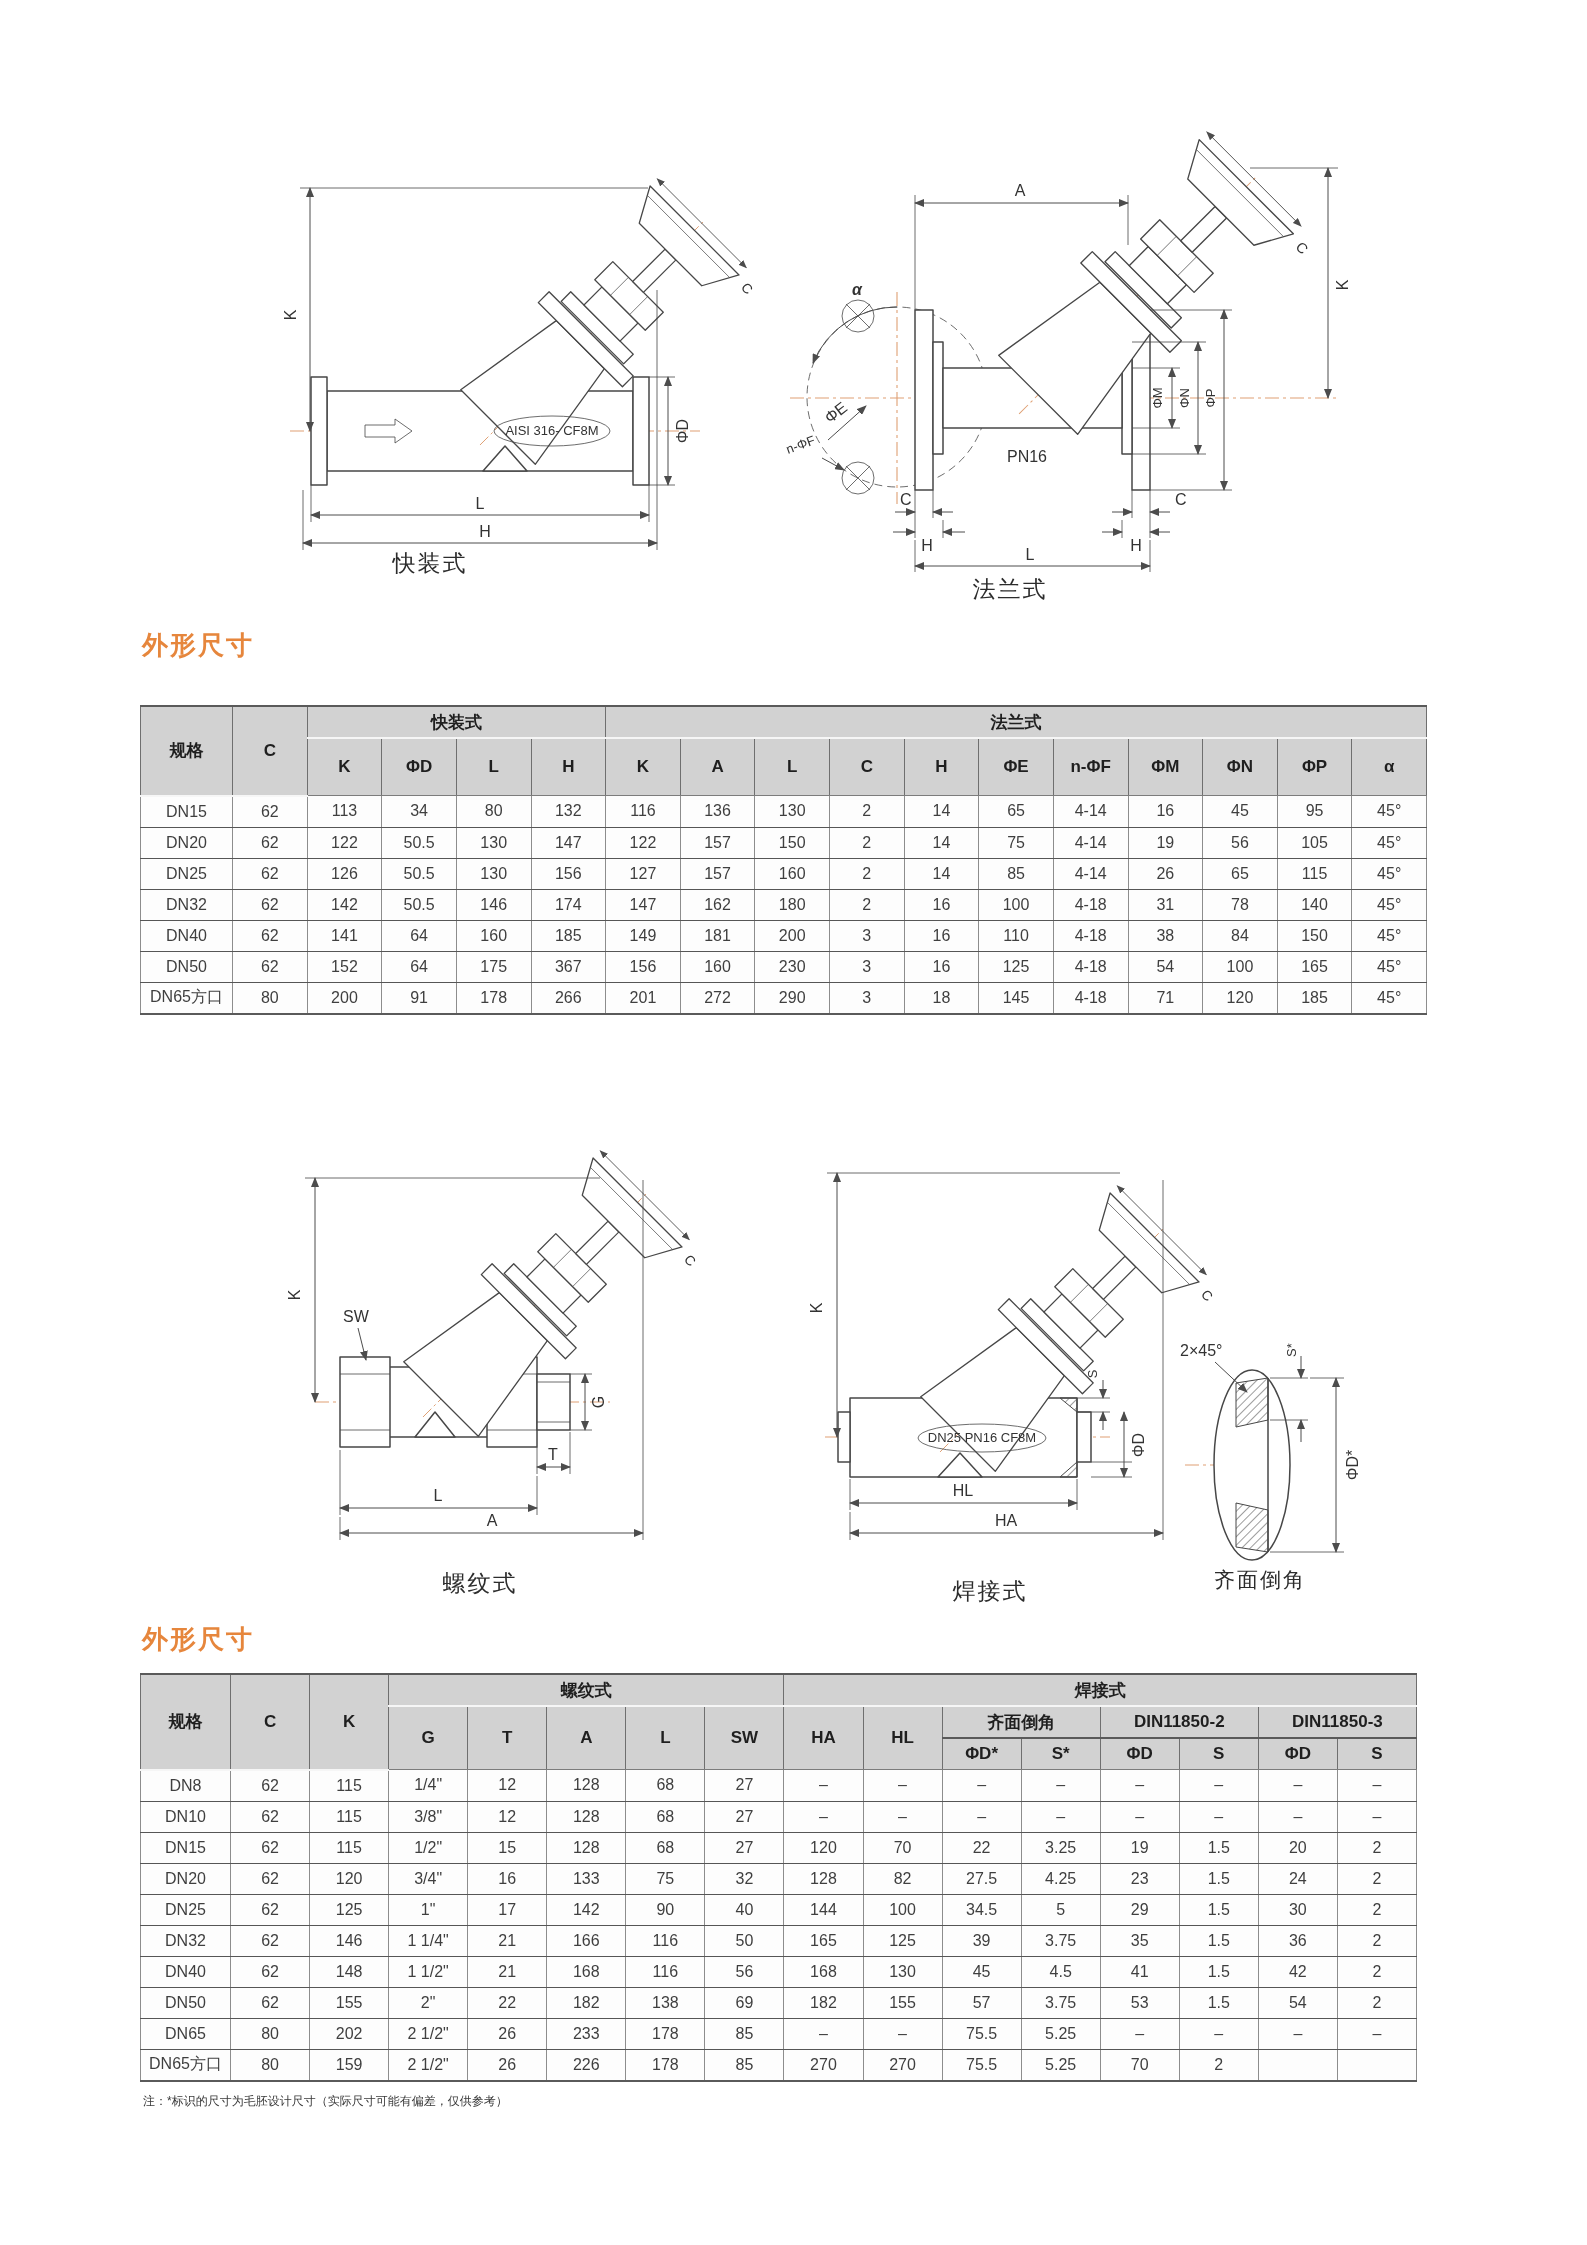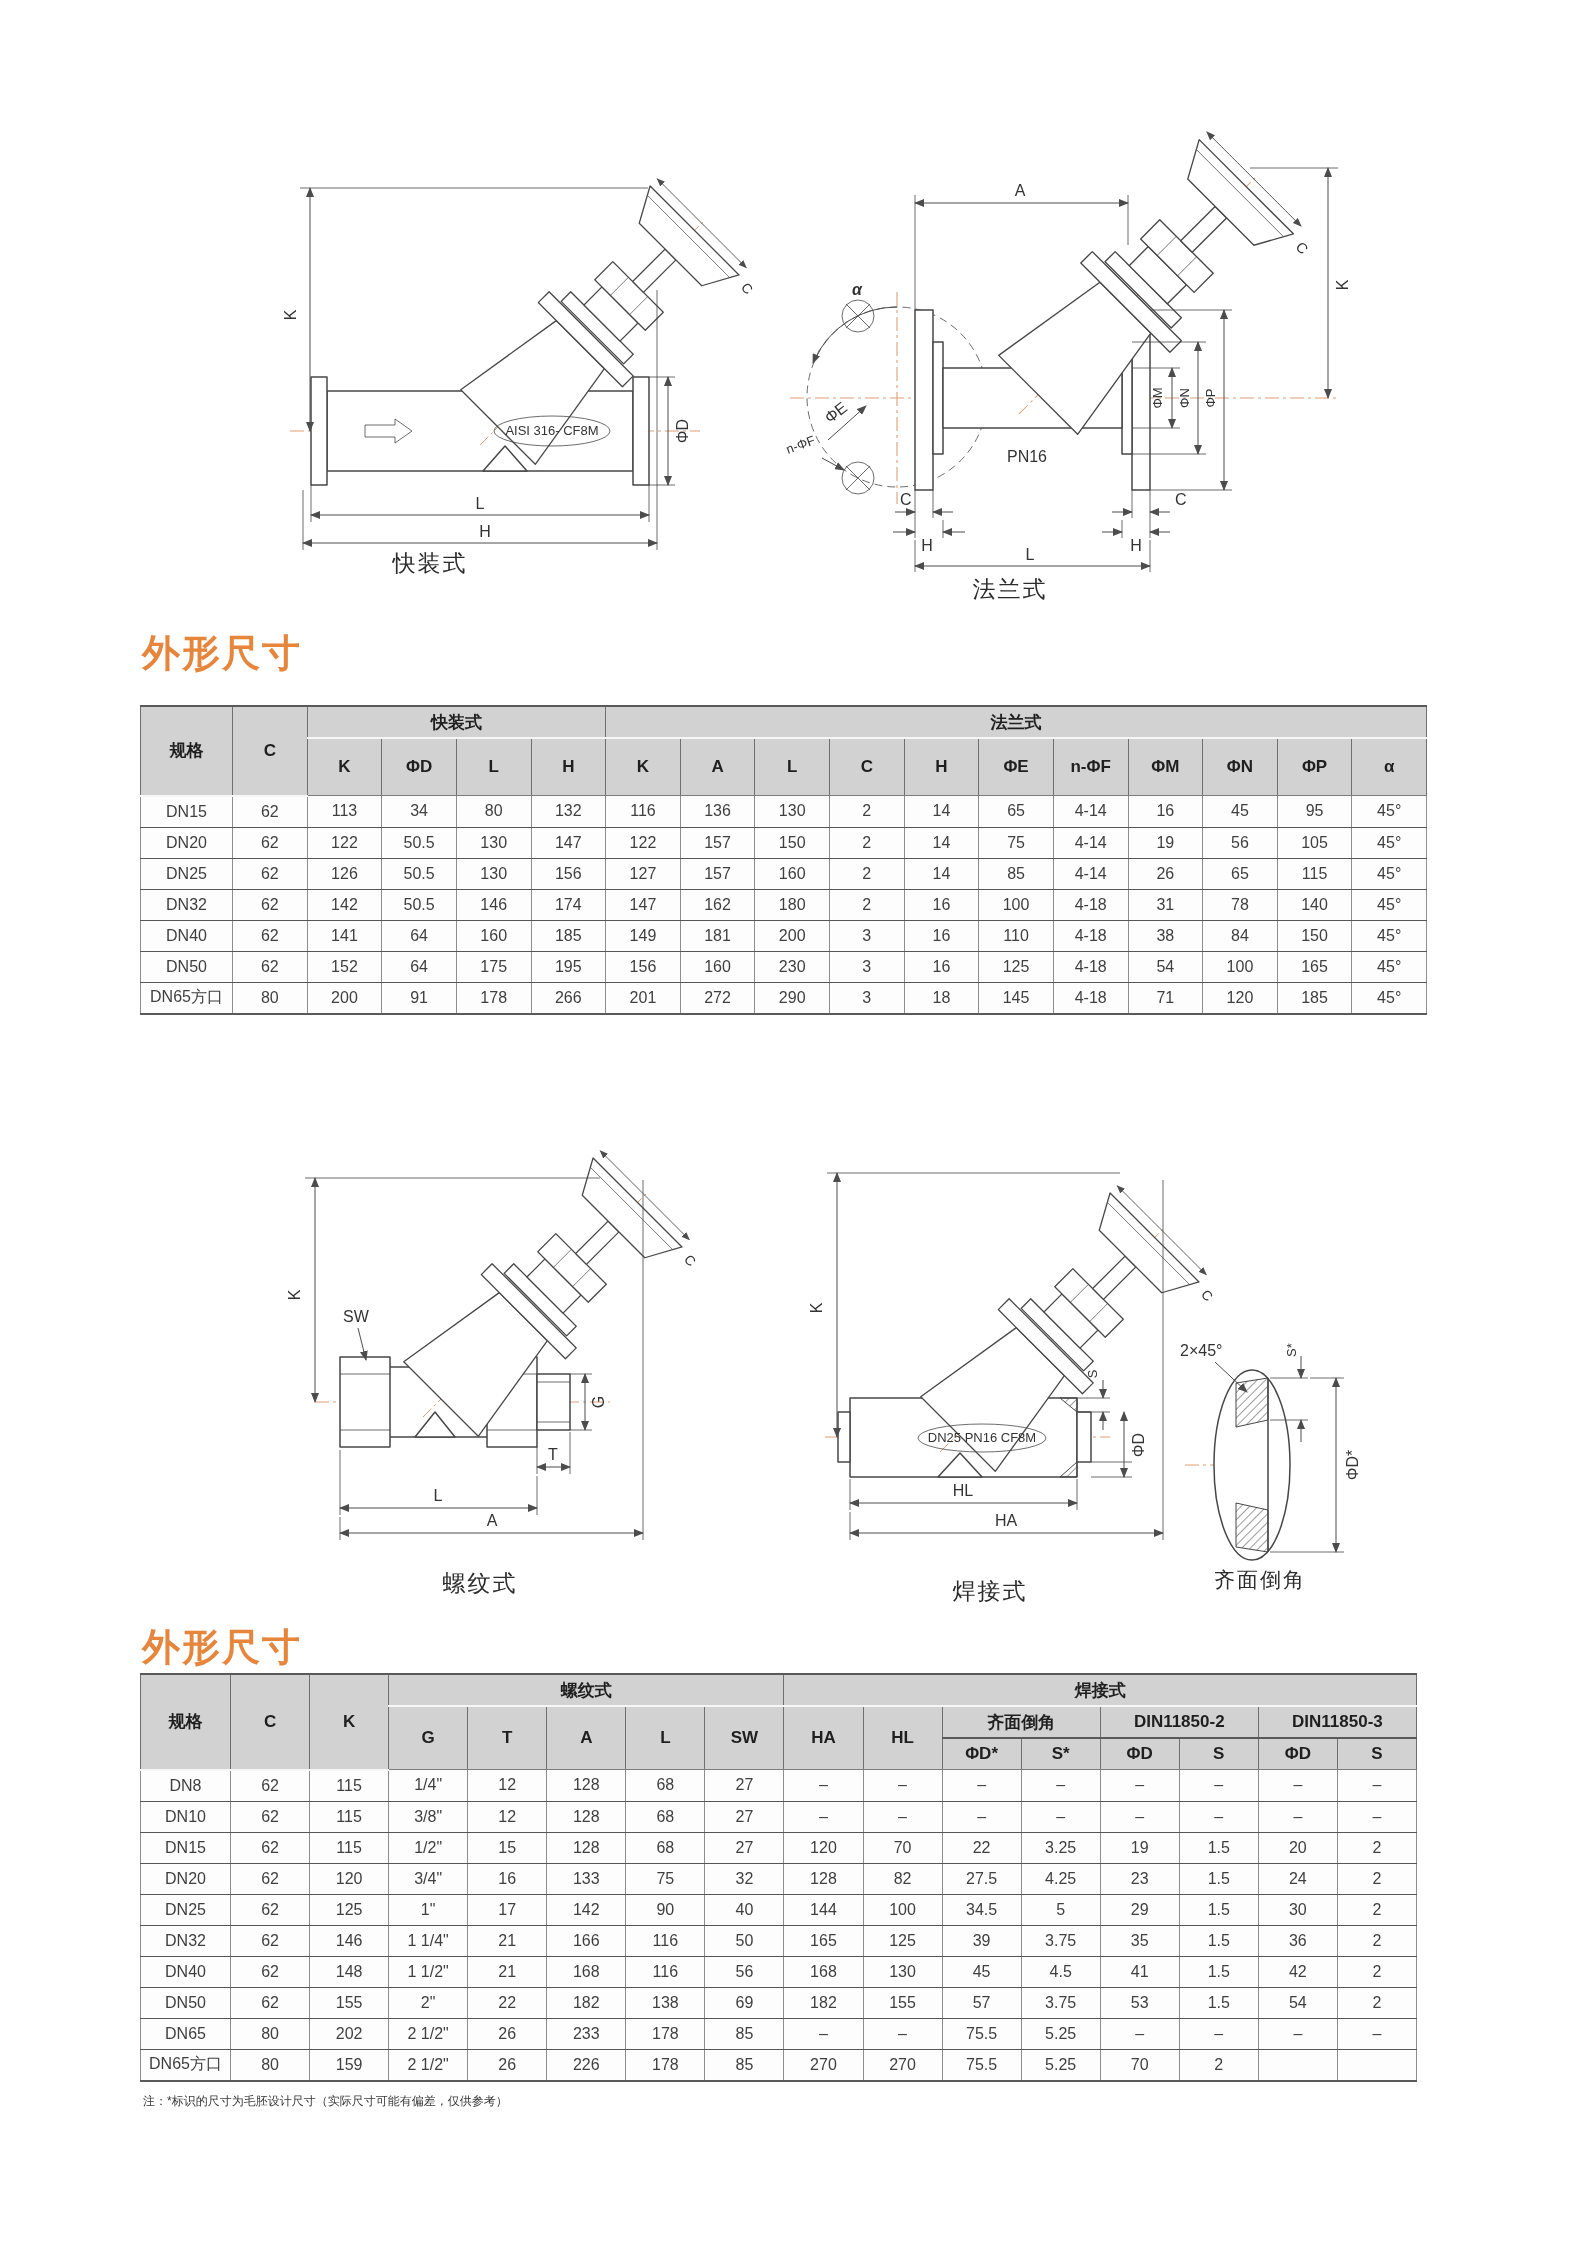--- a/index.html
+++ b/index.html
@@ -1,17 +1,17 @@
 <!DOCTYPE html>
 <html><head>
 <meta charset="utf-8">
 <style>
   html,body{margin:0;padding:0;background:#ffffff;font-family:"Liberation Sans","DejaVu Sans",sans-serif;}
   #page{position:relative;width:1587px;height:2245px;background:#fff;overflow:hidden;}
-  .heading{position:absolute;font-size:38px;font-weight:bold;color:#e6863c;letter-spacing:2px;}
+  .heading{position:absolute;font-size:26px;font-weight:bold;color:#e6863c;letter-spacing:2px;}
   .caption{position:absolute;font-size:23px;color:#2c2c2c;text-align:center;letter-spacing:2px;}
   .note{position:absolute;font-size:12px;color:#3a3a3a;}
   table.dims{position:absolute;border-collapse:collapse;table-layout:fixed;background:#fdfdfd;}
   table.dims th,table.dims td{border:1px solid #7c7c7c;text-align:center;vertical-align:middle;
     font-size:16px;color:#3f3f3f;padding:0;overflow:hidden;white-space:nowrap;}
   table.dims th{background:#d2d2d2;color:#1f1f1f;font-weight:bold;font-size:17px;
     border-top:2px solid #5a5a5a;}
   table.dims tr.grp th{height:30px;border-bottom:2px solid #f6f6f6;}
   table.dims th{border-left-color:#6f6f6f;border-right-color:#6f6f6f;}
   table.dims td{height:30px;border-top:1px solid #565656;border-bottom:1px solid #565656;
@@ -317,21 +317,21 @@
           <td>84</td>
           <td>150</td>
           <td>45°</td>
         </tr>
         <tr>
           <td>DN50</td>
           <td>62</td>
           <td>152</td>
           <td>64</td>
           <td>175</td>
-          <td>195</td>
+          <td>367</td>
           <td>156</td>
           <td>160</td>
           <td>230</td>
           <td>3</td>
           <td>16</td>
           <td>125</td>
           <td>4-18</td>
           <td>54</td>
           <td>100</td>
           <td>165</td>

